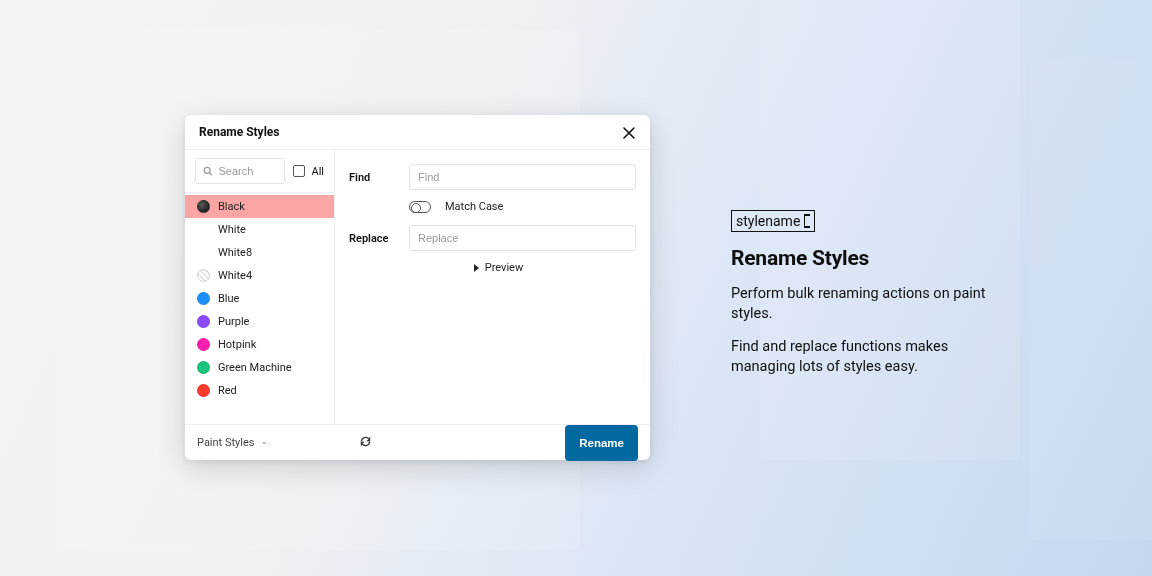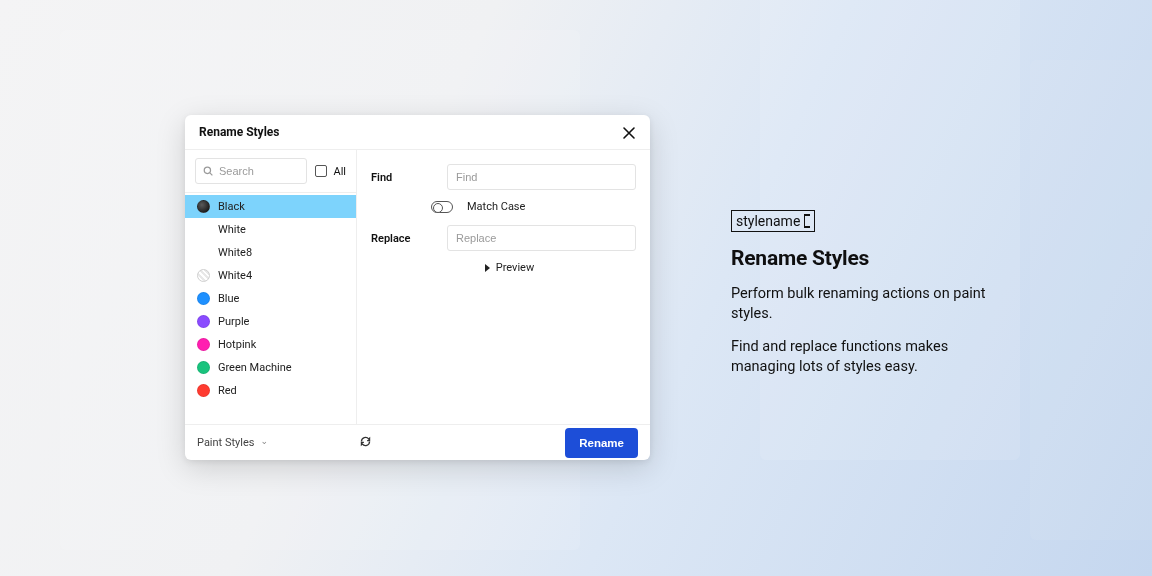--- a/index.html
+++ b/index.html
@@ -35,46 +35,46 @@
   }
   .panel-header {
     display:flex; align-items:center; justify-content:space-between;
     padding:10px 14px 10px 14px; border-bottom:1px solid #eee;
   }
   .panel-header .title { font-size:12px; font-weight:700; color:#111;}
   .close { width:14px; height:14px; cursor:pointer; color:#111; }
   .close svg { width:14px; height:14px; stroke:#111; stroke-width:1.6; }
   .panel-body { flex:1; display:flex; min-height:0; }
   .side {
-    width:172px; border-right:1px solid #eee; display:flex; flex-direction:column;
+    width:150px; border-right:1px solid #eee; display:flex; flex-direction:column;
   }
   .search-row {
     display:flex; align-items:center; gap:8px; padding:8px 10px; border-bottom:1px solid #eee;
   }
   .search-box {
     flex:1; display:flex; align-items:center; gap:6px;
     border:1px solid #e3e3e3; border-radius:3px; padding:4px 7px; height:26px;
   }
   .search-box svg { width:12px; height:12px; stroke:#9a9a9a; fill:none; stroke-width:2;}
   .search-box input {
     border:none; outline:none; font-size:11px; width:100%; color:#333;
   }
   .search-box input::placeholder { color:#9a9a9a; }
   .all-check { display:flex; align-items:center; gap:6px; font-size:11px; color:#111;}
   .all-check .box { width:12px; height:12px; border:1.2px solid #555; border-radius:2px;}
   .style-list { flex:1; overflow:hidden; padding-top:2px;}
   .style-item {
     display:flex; align-items:center; gap:8px; padding:5px 12px 5px 12px;
     font-size:11px; color:#222; cursor:pointer;
   }
-  .style-item.sel { background:#7dd3fc; }
+  .style-item.sel { background:#fca5a5; }
   .swatch { width:13px; height:13px; border-radius:50%; flex-shrink:0; border:1px solid rgba(0,0,0,.08);}
   .swatch.none { border:none; }
   .main { flex:1; padding:14px 14px 12px 14px; font-size:11px; color:#222;}
-  .form-row { display:flex; align-items:center; gap:28px; margin-bottom:10px;}
+  .form-row { display:flex; align-items:center; gap:12px; margin-bottom:10px;}
   .form-row .lbl { width:48px; font-weight:600; color:#111; font-size:11px;}
   .form-row input[type=text] {
     flex:1; height:26px; border:1px solid #e3e3e3; border-radius:3px;
     padding:0 8px; font-size:11px; color:#333; outline:none;
   }
   .form-row input::placeholder { color:#9a9a9a; }
   .toggle-row { display:flex; align-items:center; gap:14px; margin:0 0 12px 60px;}
   .toggle {
     width:22px; height:12px; border:1.3px solid #555; border-radius:999px; position:relative; cursor:pointer;
   }
@@ -86,22 +86,22 @@
   .preview-row .caret { width:0; height:0; border-top:4px solid transparent; border-bottom:4px solid transparent; border-left:5px solid #222;}
   .panel-footer {
     height:36px; border-top:1px solid #eee; display:flex; align-items:center; justify-content:space-between;
     padding:0 12px 0 12px;
   }
   .footer-left { display:flex; align-items:flex-start; gap:6px; font-size:11px; color:#444;}
   .footer-left .chev { font-size:9px; color:#888;}
   .left-footer-wrap { width:185px; display:flex; align-items:center; justify-content:space-between; padding-right:10px;}
   .refresh svg { width:13px; height:13px; stroke:#333; fill:none; stroke-width:1.6;}
   .primary-btn {
-    background:#1d4ed8; color:#fff; border:none; border-radius:4px;
-    height:30px; padding:0 14px; font-size:11.5px; font-weight:600; cursor:pointer;
+    background:#0369a1; color:#fff; border:none; border-radius:4px;
+    height:36px; padding:0 14px; font-size:11.5px; font-weight:600; cursor:pointer;
   }
   
   .grad-black { background: radial-gradient(circle at 35% 35%, #5a5a5a, #0c0c0c); }
   .grad-silver { background: radial-gradient(circle at 35% 35%, #fcfcfc, #c8c8c8); }
   .stripes {
     background: repeating-linear-gradient(45deg,#e8e8e8 0,#e8e8e8 2px,#fff 2px,#fff 4px);
     border:1px solid #d0d0d0;
   }
 </style>
 </head>

